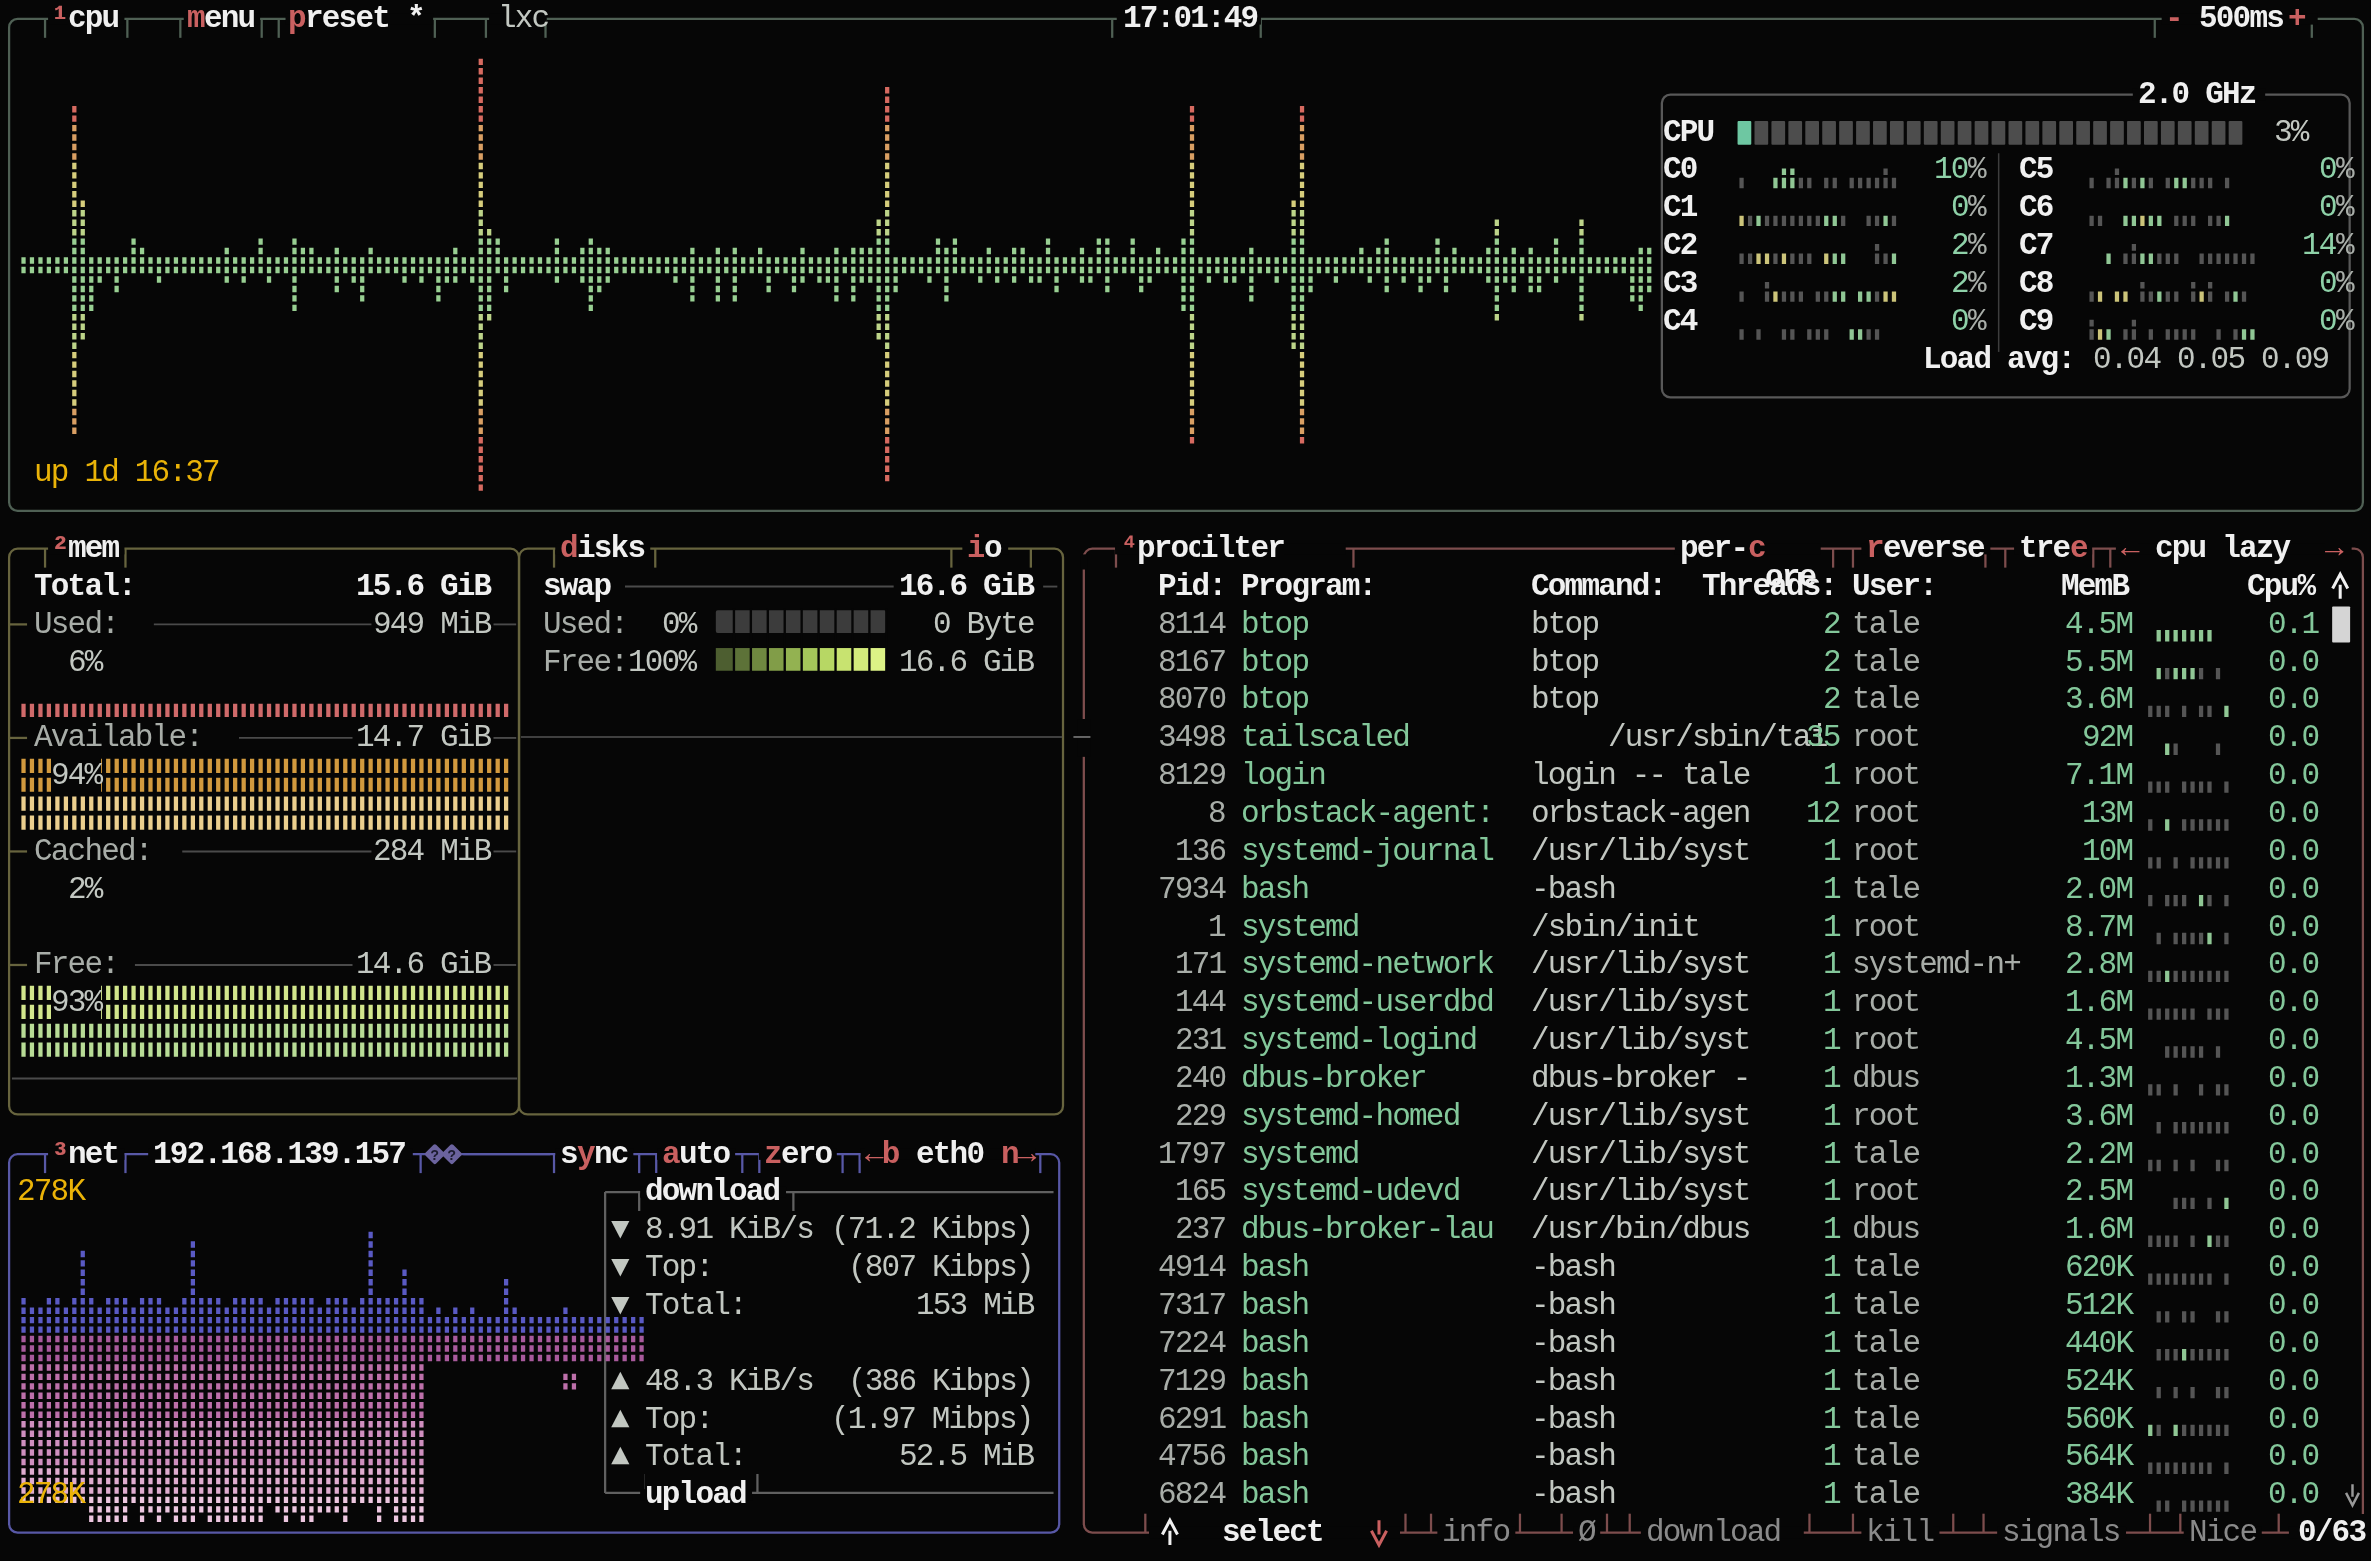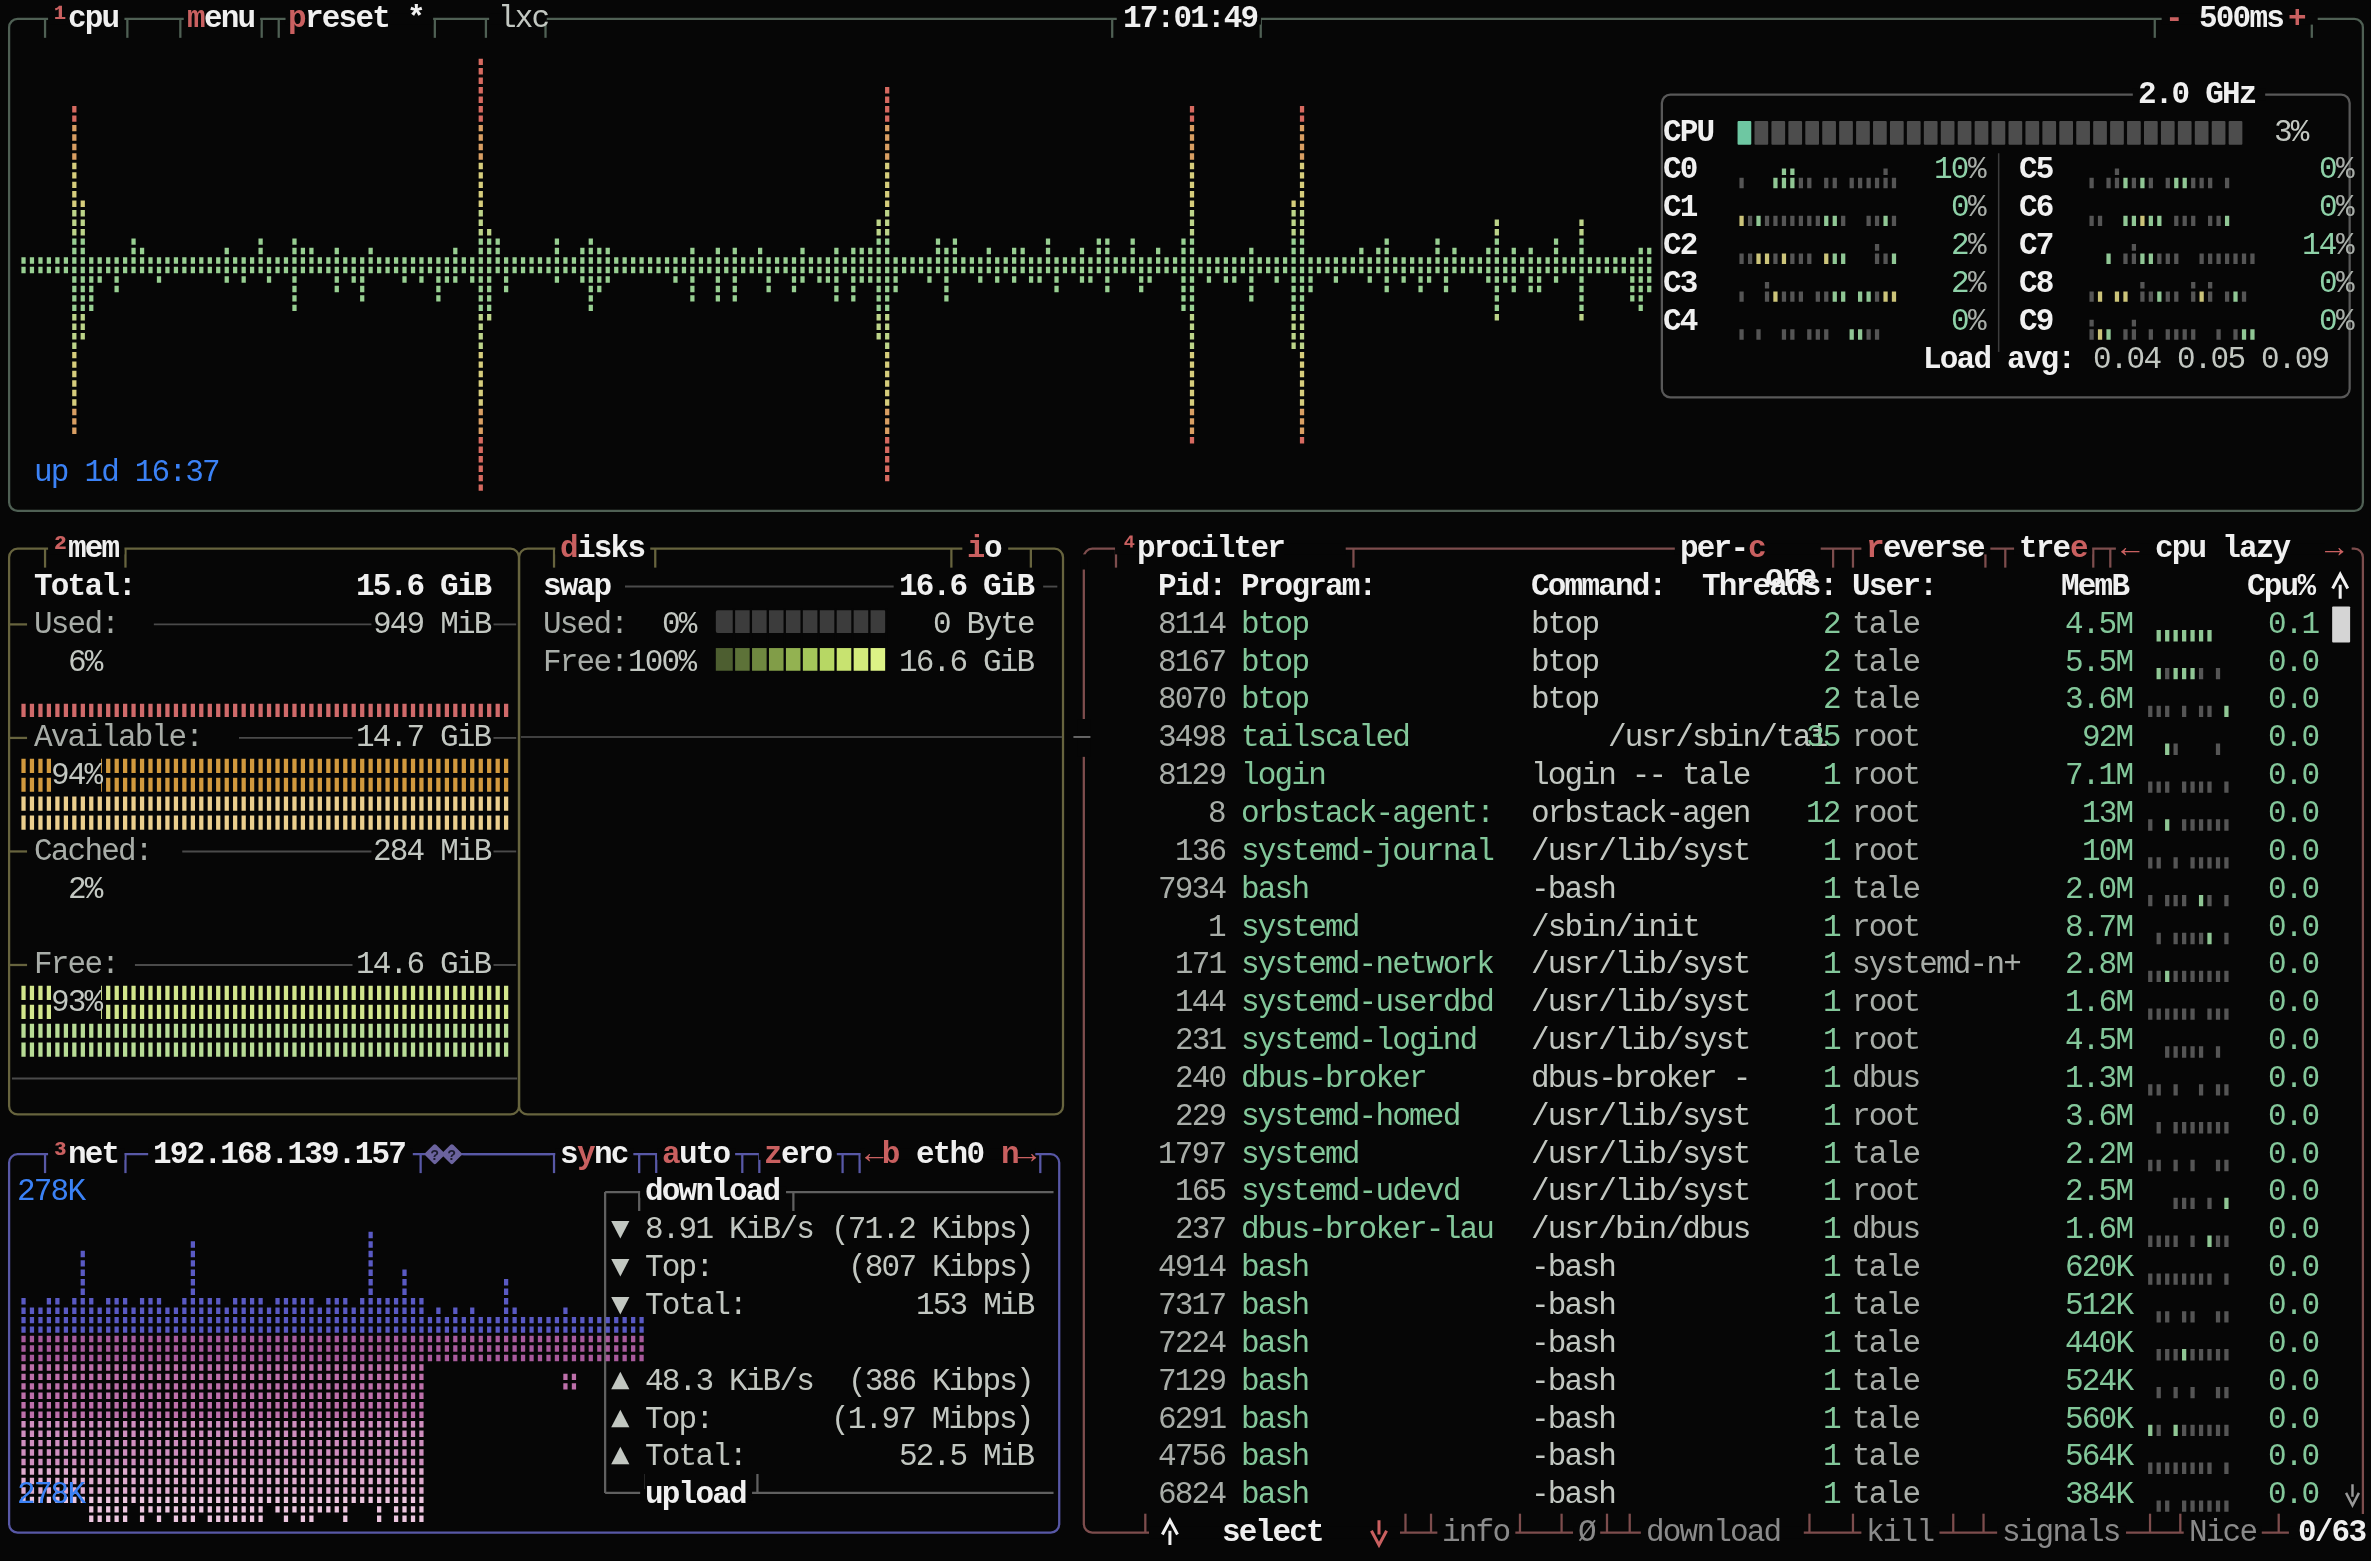--- a/index.html
+++ b/index.html
@@ -1,19 +1,19 @@
 <!DOCTYPE html>
 <html style="font-size:15px"><head><meta charset="utf-8"><style>
 *{margin:0;padding:0;box-sizing:border-box}
 html,body{width:2372px;height:1561px;background:#060606;overflow:hidden}
 .t{position:absolute;font:31px/38px "Liberation Mono",monospace;letter-spacing:-1.8px;white-space:pre}
 .bd{font-weight:bold}
 .bgb{background:#060606}
 .bw{color:#f0f0f0} .red{color:#c96060} .grey{color:#a8ada8} .lgrey{color:#c2c7c1}
-.dgrey{color:#3b82f6} .green{color:#83c79a} .pgreen{color:#8ed1a8} .menu{color:#8a8a8a}
+.dgrey{color:#eab308} .green{color:#83c79a} .pgreen{color:#8ed1a8} .menu{color:#8a8a8a}
 svg{position:absolute;left:0;top:0}
 </style></head><body>
 <svg width="2372" height="1561" viewBox="0 0 2506 1650">
     <rect x="1836.0" y="128" width="14.5" height="25" fill="#6ec7a2" rx="1"></rect>
     <rect x="1853.9" y="128" width="14.5" height="25" fill="#4d4d4d" rx="1"></rect>
     <rect x="1871.8" y="128" width="14.5" height="25" fill="#4d4d4d" rx="1"></rect>
     <rect x="1889.7" y="128" width="14.5" height="25" fill="#4d4d4d" rx="1"></rect>
     <rect x="1907.6" y="128" width="14.5" height="25" fill="#4d4d4d" rx="1"></rect>
     <rect x="1925.5" y="128" width="14.5" height="25" fill="#4d4d4d" rx="1"></rect>
     <rect x="1943.4" y="128" width="14.5" height="25" fill="#4d4d4d" rx="1"></rect>

